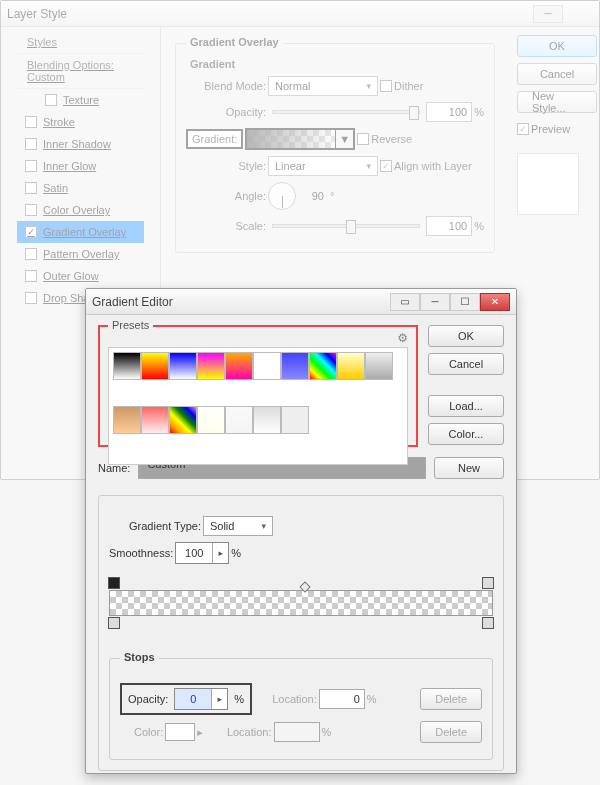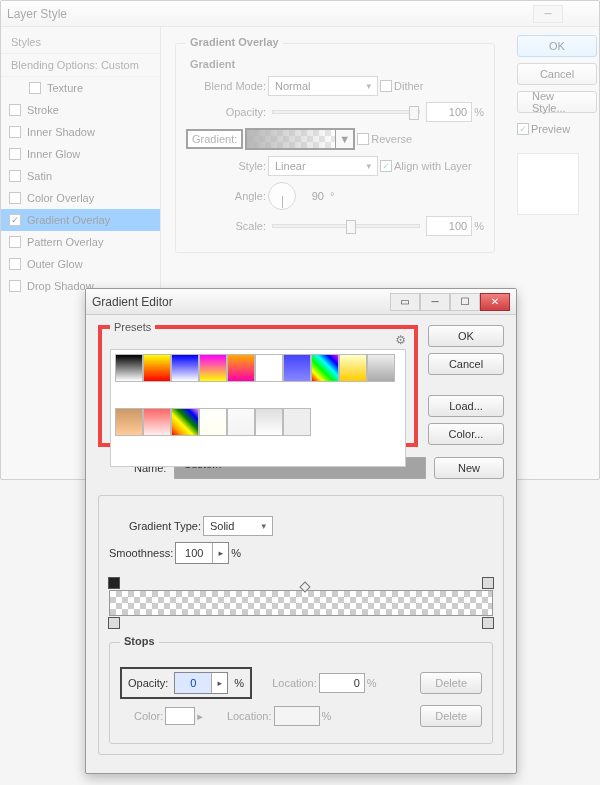--- a/index.html
+++ b/index.html
@@ -9,21 +9,21 @@
 .dialog { position: absolute; background: #f0f0f0; border: 1px solid #999; border-radius: 2px; }
 .titlebar { height: 26px; background: linear-gradient(#fcfcfc,#e8e8e8); border-bottom: 1px solid #ccc; display: flex; align-items: center; padding: 0 6px; position: relative; }
 .titlebar .title { flex: 1; font-size: 12px; color: #444; }
 .titlebar .winbtns { display: flex; gap: 0; }
 .winbtn { width: 30px; height: 18px; border: 1px solid #ccc; background:#eee; display:flex; align-items:center; justify-content:center; font-size:10px; }
 .winbtn.close { background: linear-gradient(#f08080,#d04040); color:#fff; border-color:#a03030; }
 
 
 .layerstyle { left: 0; top: 0; width: 600px; height: 480px; }
 .ls-body { display: flex; height: calc(100% - 26px); }
-.sidebar { width: 160px; border-right: 1px solid #ccc; padding: 4px 0; }
+.sidebar { width: 160px; border-right: 1px solid #ccc; padding: 4px 16px; text-decoration: underline; }
 .sidebar .hdr { padding: 5px 10px; color:#555; }
 .side-item { display: flex; align-items: center; padding: 5px 8px; gap: 6px; }
 .side-item .cb { width: 12px; height: 12px; border:1px solid #888; background:#fff; display:inline-flex; align-items:center; justify-content:center; font-size:9px; }
 .side-item.indent { padding-left: 28px; }
 .side-item.sel { background: #3399ff; color: #fff; }
 .side-item.sel .cb { color:#000; }
 
 .center { flex: 1; padding: 10px 14px; }
 .group { border: 1px solid #ccc; border-radius: 3px; padding: 18px 10px 10px; position: relative; margin-top: 6px; }
 .group > .legend { position: absolute; top: -8px; left: 10px; background: #f0f0f0; padding: 0 4px; font-weight: bold; color: #444; }
@@ -52,26 +52,26 @@
 .btn { height: 22px; padding:0 14px; border:1px solid #aaa; background:linear-gradient(#fdfdfd,#e8e8e8); border-radius:3px; display:inline-flex; align-items:center; justify-content:center; color:#333; }
 .rightcol { width: 90px; padding: 8px; display:flex; flex-direction:column; gap:6px; }
 .rightcol .btn { width: 80px; }
 .rightcol .btn.primary { background:linear-gradient(#e9f4ff,#cfe8ff); border-color:#7fb7e8; }
 .preview-box { width: 62px; height: 62px; border:1px solid #ccc; background:#fff; margin-top: 6px; }
 
 
 .gred { z-index: 10; left: 85px; top: 288px; width: 432px; height: 486px; box-shadow:0 4px 12px rgba(0,0,0,0.25); }
 .gred .body { padding: 10px 12px; height: calc(100% - 26px); display:flex; flex-direction:column; gap:10px; }
 .gred .top { display:flex; gap:10px; }
-.presets-box { border:4px solid #ef4444; padding: 20px 8px 8px; position:relative; flex:1; height:122px; }
+.presets-box { border:2px solid #ef4444; padding: 20px 8px 8px; position:relative; flex:1; height:122px; }
 .presets-box .legend { position:absolute; top:-8px; left:8px; background:#f0f0f0; padding:0 4px; color:#555; }
 .gear { position:absolute; top:4px; right:8px; color:#888; font-size:12px; }
 .preset-grid { display:flex; flex-wrap:wrap; gap:0; border:1px solid #ccc; background:#fff; padding:4px; height: 118px; overflow:hidden; }
 .preset { width: 28px; height: 28px; border:1px solid #bbb; }
-.namebar { display:flex; align-items:center; gap:8px;margin-left:36px; }
+.namebar { display:flex; align-items:center; gap:8px; }
 .namebar input, .textbox { height:22px; border:1px solid #aaa; background:#a3a3a3; padding:0 8px; }
 .namebar .textbox { flex:1; }
 .grbar { height: 26px; border:1px solid #999; 
   background-image: linear-gradient(to right, rgba(0,0,0,0), rgba(0,0,0,0)),
     linear-gradient(45deg,#ccc 25%,transparent 25%,transparent 75%,#ccc 75%),
     linear-gradient(45deg,#ccc 25%,#fff 25%,#fff 75%,#ccc 75%);
   background-size: 100% 100%, 12px 12px, 12px 12px;
   background-position: 0 0, 0 0, 6px 6px;
   position:relative; margin: 6px 0 8px; }
 .stopmark { position:absolute; width:12px; height:12px; border:1px solid #555; background:#ddd; }
@@ -294,21 +294,21 @@
       <div style="height:14px"></div>
       <div class="grbar">
         <div class="stopmark top-left"></div>
         <div class="stopmark top-right"></div>
         <div class="dia"></div>
         <div class="stopmark bot-left"></div>
         <div class="stopmark bot-right"></div>
       </div>
       <div style="height:10px"></div>
 
-      <div class="group" style="margin-top:8px">
+      <div class="group" style="margin-top:24px">
         <span class="legend">Stops</span>
         <div class="row">
           <span class="opbox">
             <span>Opacity:</span>
             <span class="spin">
                 <span class="val">0</span>
                 <span class="arr">▸</span>
               </span>
             <span>%</span>
           </span>

